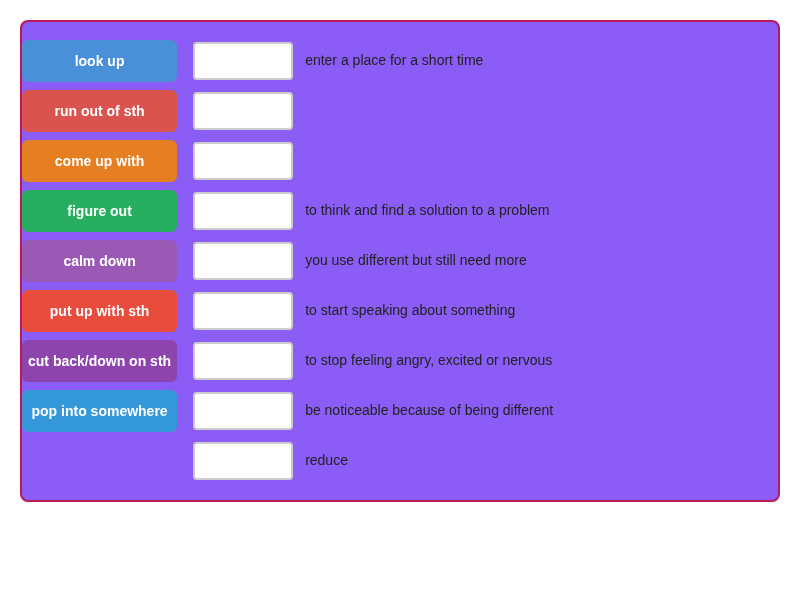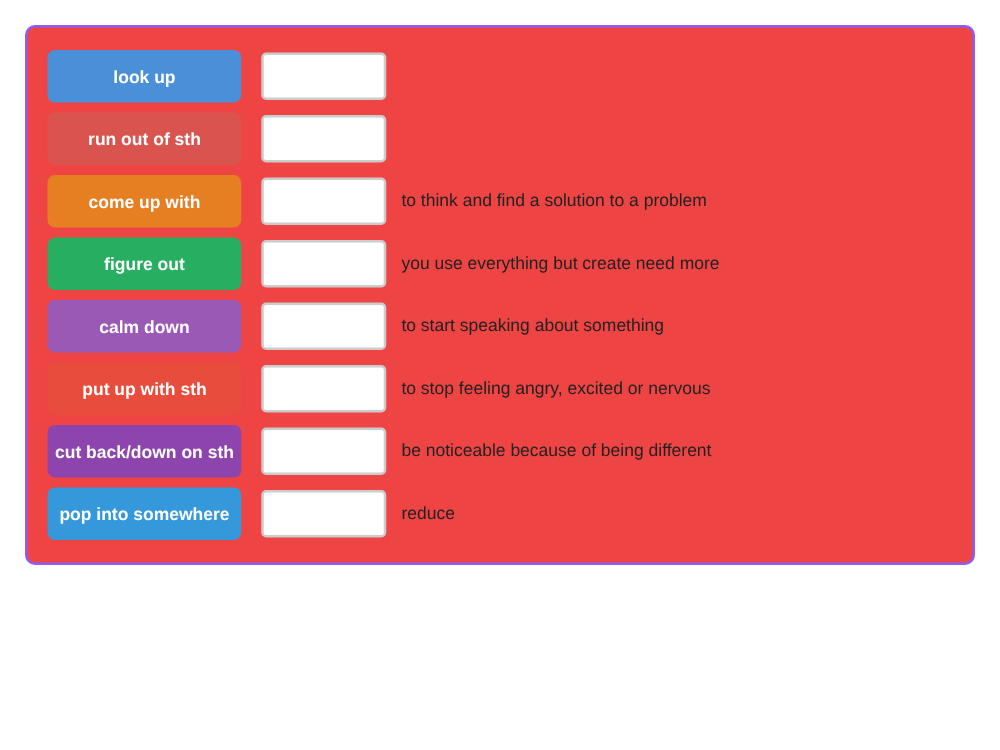--- a/index.html
+++ b/index.html
@@ -9,24 +9,24 @@
       display: flex;
       justify-content: center;
       align-items: flex-start;
       padding: 20px;
       min-height: 600px;
     }
     .container {
       display: flex;
       gap: 16px;
       width: 780px;
-      border: 2px solid #8b5cf6;
+      border: 2px solid #be185d;
       border-radius: 8px;
-      padding: 18px 16px;
-      background: #ef4444;
+      padding: 18px 0;
+      background: #8b5cf6;
     }
     .left-column {
       display: flex;
       flex-direction: column;
       gap: 8px;
       min-width: 155px;
     }
     .phrase-btn {
       color: #fff;
       font-weight: bold;
@@ -77,33 +77,37 @@
   <button class="phrase-btn" style="background-color: rgb(74, 144, 217);">look up</button>
       <button class="phrase-btn" style="background-color: rgb(217, 83, 79);">run out of sth</button>
       <button class="phrase-btn" style="background-color: rgb(230, 126, 34);">come up with</button>
       <button class="phrase-btn" style="background-color: rgb(39, 174, 96);">figure out</button>
       <button class="phrase-btn" style="background-color: rgb(155, 89, 182);">calm down</button>
       <button class="phrase-btn" style="background-color: rgb(231, 76, 60);">put up with sth</button>
       <button class="phrase-btn" style="background-color: rgb(142, 68, 173);">cut back/down on sth</button>
       <button class="phrase-btn" style="background-color: rgb(52, 152, 219);">pop into somewhere</button>
     </div>
   <div class="right-column">
+  <div class="match-row">
+        <div class="match-box"></div>
+        <span class="definition">enter a place for a short time</span>
+      </div>
       <div class="match-row">
         <div class="match-box"></div>
       </div>
       <div class="match-row">
         <div class="match-box"></div>
       </div>
       <div class="match-row">
         <div class="match-box"></div>
         <span class="definition">to think and find a solution to a problem</span>
       </div>
       <div class="match-row">
         <div class="match-box"></div>
-        <span class="definition">you use everything but create need more</span>
+        <span class="definition">you use different but still need more</span>
       </div>
       <div class="match-row">
         <div class="match-box"></div>
         <span class="definition">to start speaking about something</span>
       </div>
       <div class="match-row">
         <div class="match-box"></div>
         <span class="definition">to stop feeling angry, excited or nervous</span>
       </div>
       <div class="match-row">

